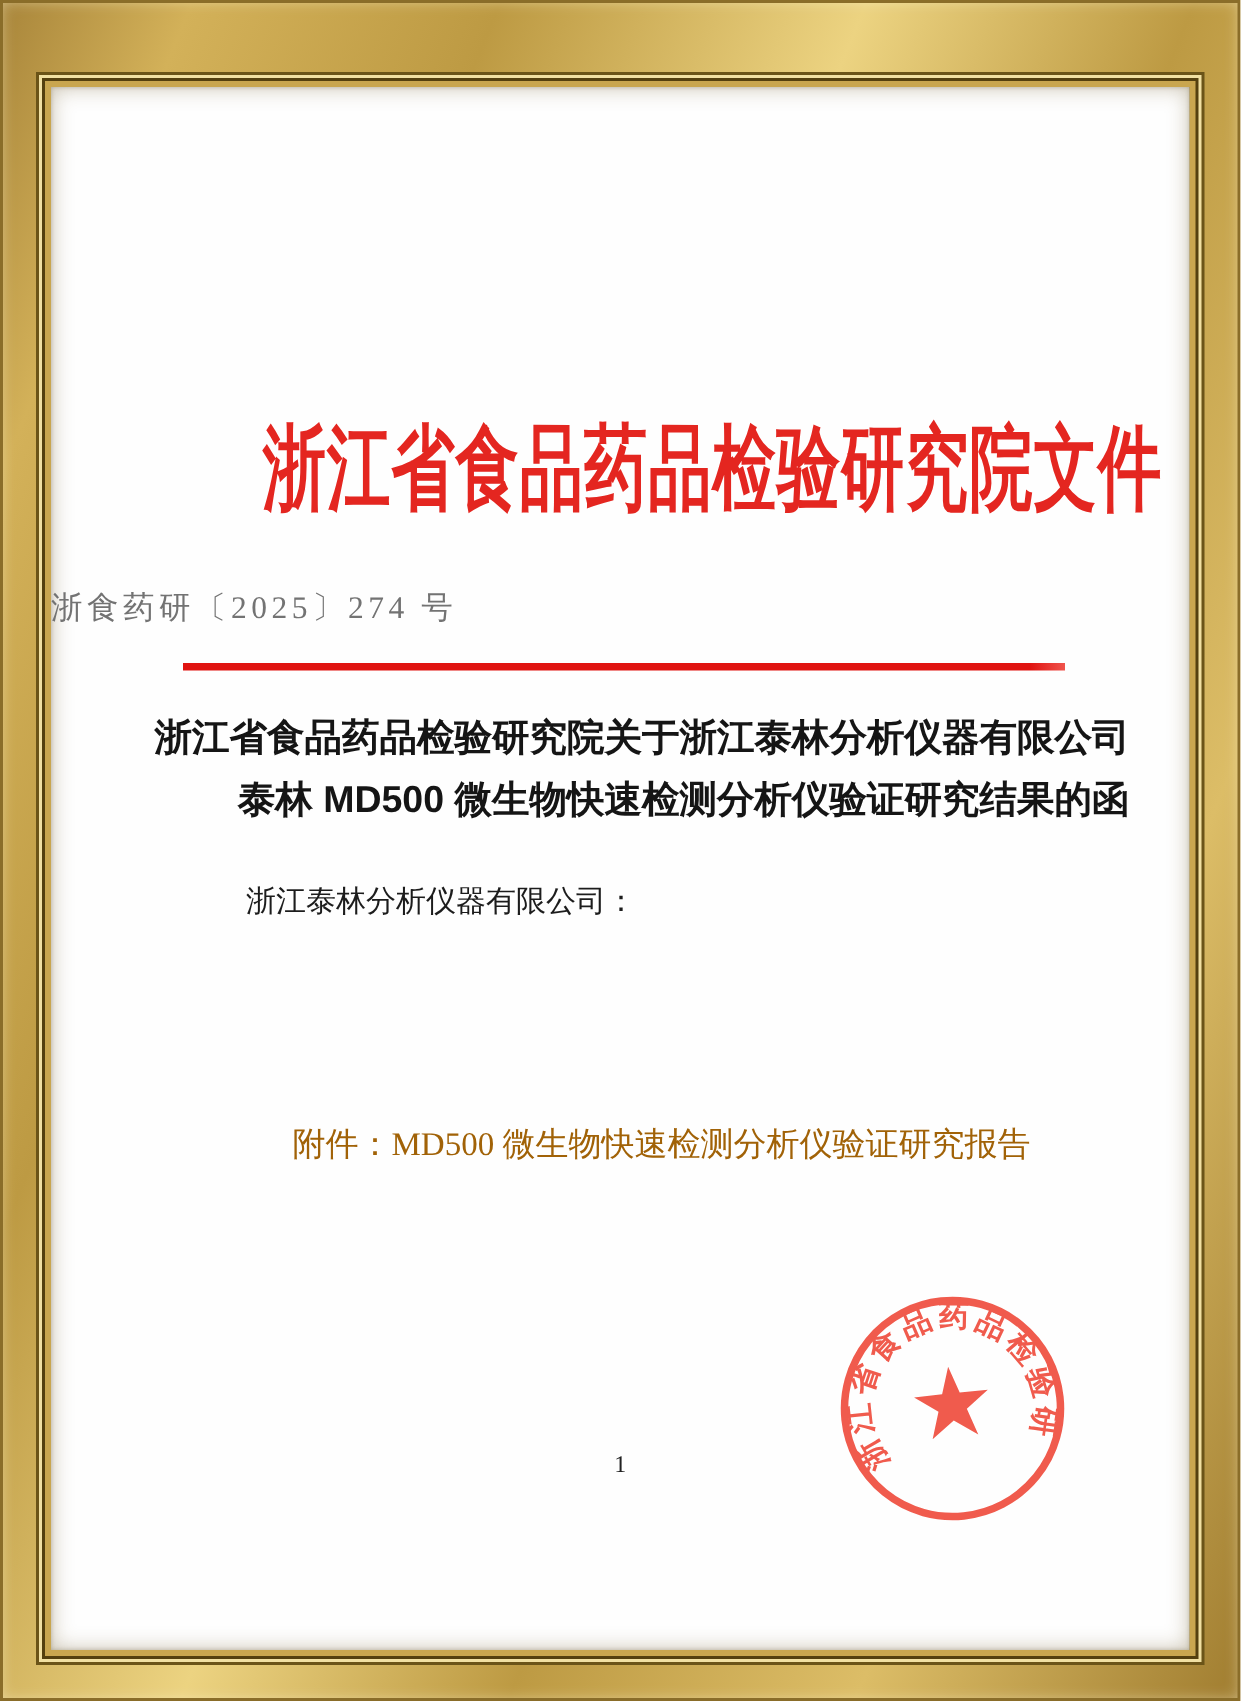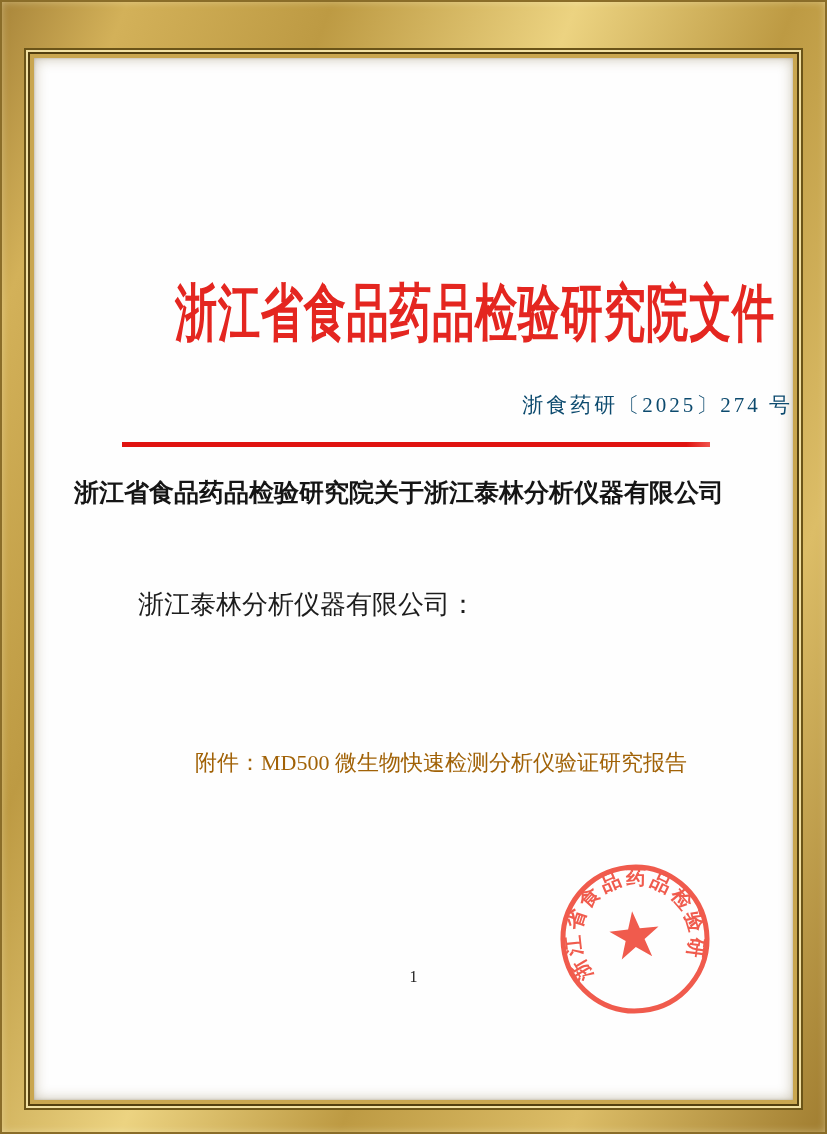--- a/index.html
+++ b/index.html
@@ -38,36 +38,36 @@
   .doc-title .stretch {
     display: inline-block;
     font-size: 62px; line-height: 66px; font-weight: bold;
     letter-spacing: 1px;
     transform: scaleX(0.68);
     transform-origin: 50% 50%;
     color: #e42620;
   }
   .doc-number {
     position: absolute; top: 333px; left: 0; width: 100%;
-    text-align: right;
-    font-size: 21px; letter-spacing: 3px; color: #0c4a6e;
+    text-align: left;
+    font-size: 21px; letter-spacing: 3px; color: #737373;
   }
   .red-rule {
     position: absolute; top: 384px; left: 88px; width: 588px; height: 5px;
     background: linear-gradient(90deg, #e01310 0%, #e01310 96%, #f0544d 100%);
   }
   .doc-heading {
     position: absolute; top: 414px; left: 40px; right: 40px;
-    text-align: left;
+    text-align: right;
     font-family: "Liberation Sans", "DejaVu Sans", sans-serif;
     font-weight: 700; font-size: 25px; line-height: 41px; color: #151515;
   }
   .salutation {
-    position: absolute; top: 529px; left: 104px; right: 82px;
-    font-size: 26px; color: #1c1c1c;
+    position: absolute; top: 529px; left: 130px; right: 82px;
+    font-size: 20px; color: #1c1c1c;
   }
   .body-par {
     position: absolute; top: 572px; left: 117px; right: 82px;
     font-size: 22px; line-height: 43px;
     text-align: justify; text-indent: 2em; color: #1c1c1c;
   }
   .attachment {
     position: absolute; top: 690px; left: 117px; right: 82px;
     font-size: 22px; text-indent: 2em; color: #a16207;
   }
@@ -103,20 +103,21 @@
     <div class="doc-title">
       <span class="stretch">浙江省食品药品检验研究院文件</span>
     </div>
 
     <div class="doc-number">浙食药研〔2025〕274 号</div>
 
     <div class="red-rule"></div>
 
     <div class="doc-heading">
       <div>浙江省食品药品检验研究院关于浙江泰林分析仪器有限公司</div>
+      <div>泰林 MD500 微生物快速检测分析仪验证研究结果的函</div>
     </div>
 
     <div class="salutation">浙江泰林分析仪器有限公司：</div>
 
 
     <div class="attachment">附件：MD500 微生物快速检测分析仪验证研究报告</div>
 
 
     <svg class="seal" viewBox="0 0 160 160">
       <circle cx="80" cy="80" r="72" fill="none" stroke="#ef4434" stroke-width="5"></circle>

